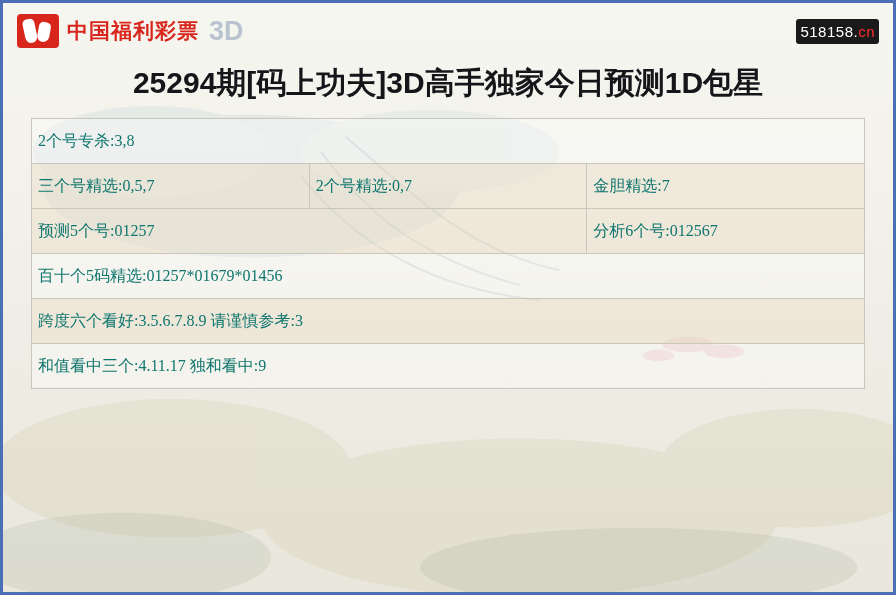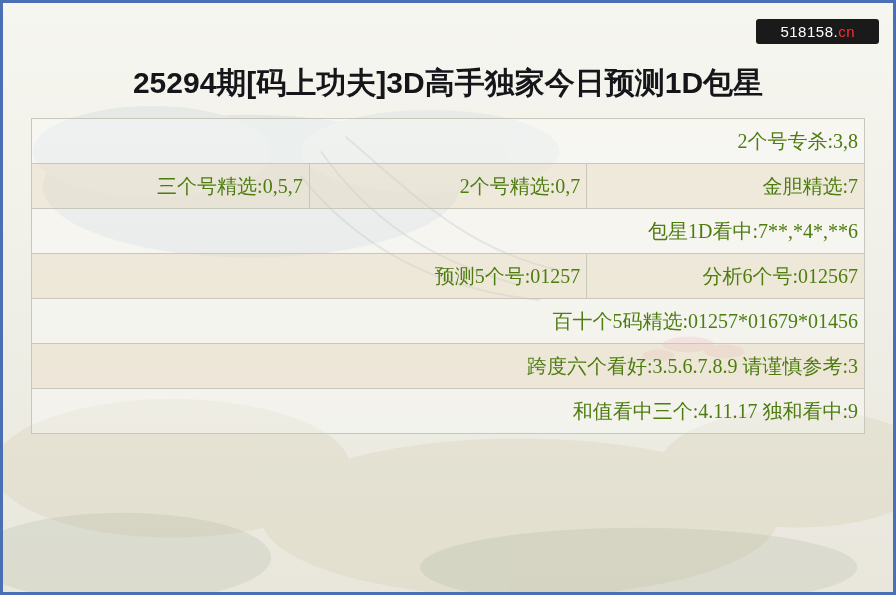--- a/index.html
+++ b/index.html
@@ -87,21 +87,21 @@
     color: #b9c3cf;
     letter-spacing: 0px;
     margin-left: 2px;
   }
   .spacer { flex: 1 1 auto; }
   .site-badge {
     background: #1a1a1a;
     color: #ffffff;
     font-family: "Liberation Sans", sans-serif;
     font-size: 15px;
-    padding: 4px 24px;
+    padding: 4px 4px;
     border-radius: 3px;
     letter-spacing: 0.5px;
   }
   .site-badge .tld { color: #ff2d2d; }
 
   
   .title {
     text-align: center;
     font-size: 30px;
     color: #15151a;
@@ -114,23 +114,23 @@
   .table-wrap {
     margin: 0 28px;
   }
   table.data {
     width: 100%;
     border-collapse: collapse;
     table-layout: fixed;
   }
   table.data td {
     border: 1px solid #c9c7bb;
-    text-align: right;
-    font-size: 20px;
-    color: #4d7c0f;
+    text-align: left;
+    font-size: 16px;
+    color: #0f766e;
     height: 40px;
     padding: 2px 6px;
     background: rgba(255,255,255,0.35);
   }
   tr.shaded td {
     background: rgba(236,225,205,0.55);
   }
   .footnote td {
     font-size: 17px;
     color: #1d1d22;
@@ -172,40 +172,42 @@
     </g>
     <g opacity="0.18" fill="#9aa98f">
       <ellipse cx="120" cy="560" rx="150" ry="45"></ellipse>
       <ellipse cx="640" cy="570" rx="220" ry="40"></ellipse>
     </g>
   </svg>
 
   <div class="content">
 
     <div class="header">
+      <div class="logo-wrap">
+        <div class="logo-mark"></div>
+        <span class="logo-text">中国福利彩票</span>
+        <span class="logo-3d">3D</span>
+      </div>
       <div class="spacer"></div>
       <div class="site-badge"><span>518158.</span><span class="tld">cn</span></div>
     </div>
 
     <h1 class="title">25294期[码上功夫]3D高手独家今日预测1D包星</h1>
 
     <div class="table-wrap">
       <table class="data">
         <tbody>
           <tr>
             <td colspan="3">2个号专杀:3,8</td>
           </tr>
           <tr class="shaded">
             <td>三个号精选:0,5,7</td>
             <td>2个号精选:0,7</td>
             <td>金胆精选:7</td>
           </tr>
-          <tr>
-            <td colspan="3">包星1D看中:7**,*4*,**6</td>
-          </tr>
           <tr class="shaded">
             <td colspan="2">预测5个号:01257</td>
             <td>分析6个号:012567</td>
           </tr>
           <tr>
             <td colspan="3">百十个5码精选:01257*01679*01456</td>
           </tr>
           <tr class="shaded">
             <td colspan="3">跨度六个看好:3.5.6.7.8.9 请谨慎参考:3</td>
           </tr>

